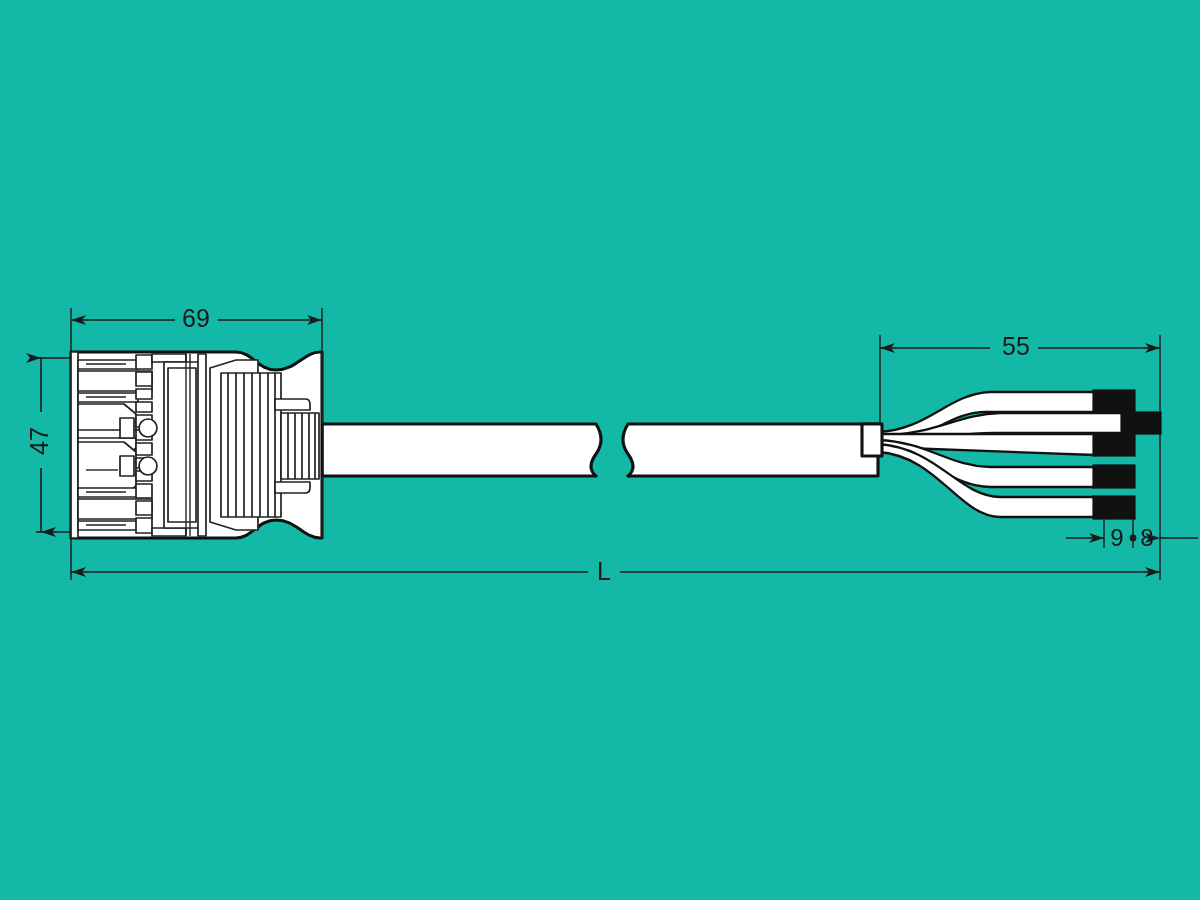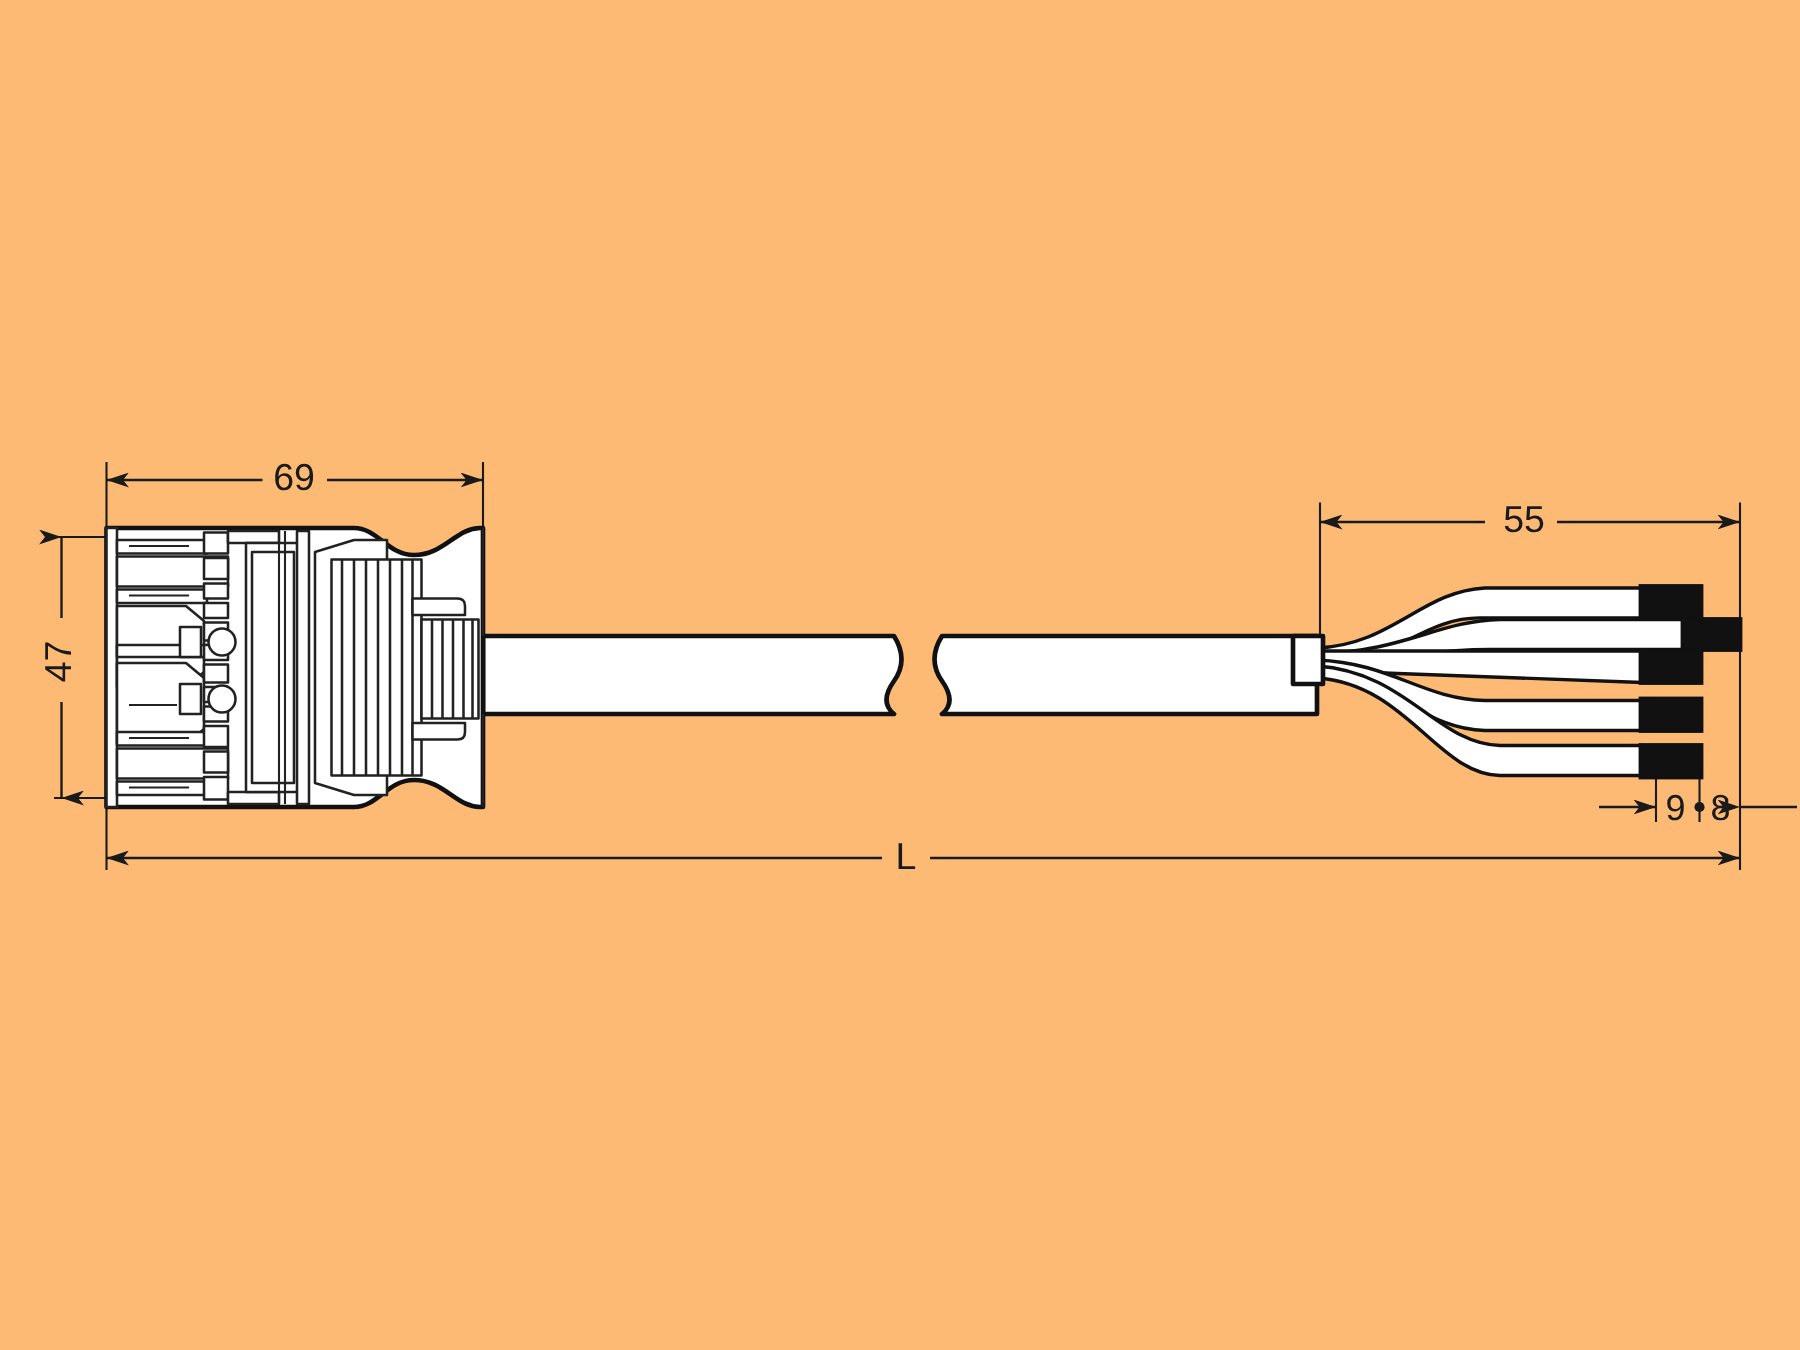--- a/index.html
+++ b/index.html
@@ -10,21 +10,21 @@
   body {
     width: 1200px;
     height: 900px;
     font-family: "Liberation Sans", sans-serif;
     overflow: hidden;
   }
   #drawing-root {
     position: relative;
     width: 1200px;
     height: 900px;
-    background: #fdba74;
+    background: #14b8a6;
   }
   svg.tech-drawing {
     display: block;
     width: 1200px;
     height: 900px;
   }
   .dim-text {
     font-family: "Liberation Sans", sans-serif;
     font-size: 25px;
     fill: #1a1a1a;

